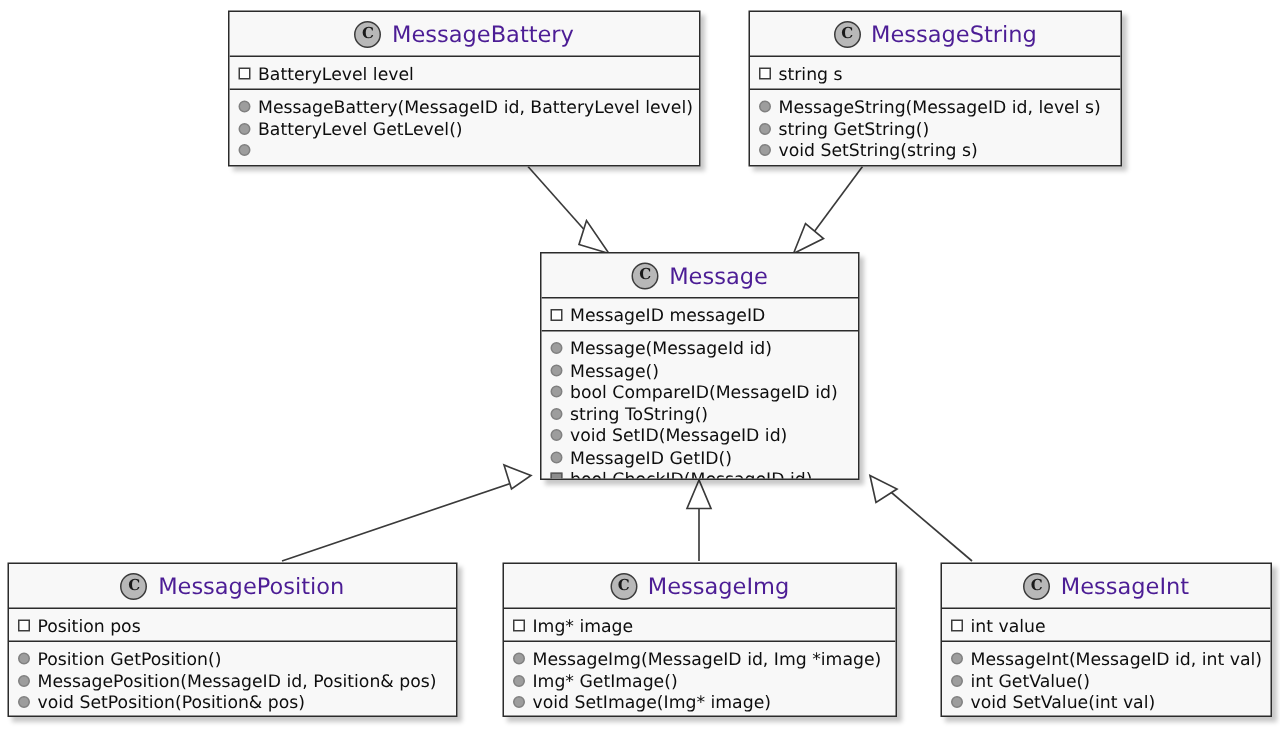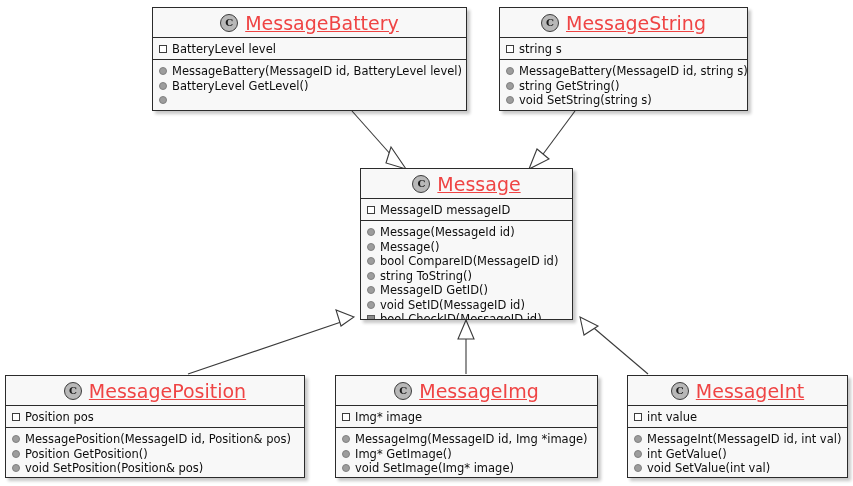--- a/index.html
+++ b/index.html
@@ -51,24 +51,23 @@
     align-items: center;
     justify-content: center;
     font-size: 10px;
     font-weight: bold;
     color: #1a1a1a;
     line-height: 1;
     flex: 0 0 auto;
     font-family: "DejaVu Serif", serif;
   }
   .class-title {
-    font-size: 19px;
-    color: #ef4444;
+    font-size: 15px;
+    color: #4c1d95;
     white-space: nowrap;
-    text-decoration: underline;
   }
   .uml-fields {
     box-sizing: border-box;
     border-bottom: 1px solid #2b2b2b;
     padding: 4px 6px 4px 6px;
   }
   .uml-methods {
     box-sizing: border-box;
     padding: 4px 6px 4px 6px;
     text-align: right;
@@ -172,21 +171,21 @@
     </div>
     <div class="uml-fields" style="height:22px;">
       <div class="member-row">
         <span class="marker marker-field-square"></span>
         <span class="member-text">string s</span>
       </div>
     </div>
     <div class="uml-methods">
       <div class="member-row">
         <span class="marker marker-public-circle"></span>
-        <span class="member-text">MessageBattery(MessageID id, string s)</span>
+        <span class="member-text">MessageString(MessageID id, level s)</span>
       </div>
       <div class="member-row">
         <span class="marker marker-public-circle"></span>
         <span class="member-text">string GetString()</span>
       </div>
       <div class="member-row">
         <span class="marker marker-public-circle"></span>
         <span class="member-text">void SetString(string s)</span>
       </div>
     </div>
@@ -215,25 +214,25 @@
       <div class="member-row">
         <span class="marker marker-public-circle"></span>
         <span class="member-text">bool CompareID(MessageID id)</span>
       </div>
       <div class="member-row">
         <span class="marker marker-public-circle"></span>
         <span class="member-text">string ToString()</span>
       </div>
       <div class="member-row">
         <span class="marker marker-public-circle"></span>
+        <span class="member-text">void SetID(MessageID id)</span>
+      </div>
+      <div class="member-row">
+        <span class="marker marker-public-circle"></span>
         <span class="member-text">MessageID GetID()</span>
-      </div>
-      <div class="member-row">
-        <span class="marker marker-public-circle"></span>
-        <span class="member-text">void SetID(MessageID id)</span>
       </div>
       <div class="member-row">
         <span class="marker marker-private-square"></span>
         <span class="member-text">bool CheckID(MessageID id)</span>
       </div>
     </div>
   </div>
 
   <div class="uml-class" style="left:5px;top:375px;width:300px;height:103px;">
     <div class="uml-header">
@@ -242,28 +241,28 @@
     </div>
     <div class="uml-fields" style="height:22px;">
       <div class="member-row">
         <span class="marker marker-field-square"></span>
         <span class="member-text">Position pos</span>
       </div>
     </div>
     <div class="uml-methods">
       <div class="member-row">
         <span class="marker marker-public-circle"></span>
+        <span class="member-text">Position GetPosition()</span>
+      </div>
+      <div class="member-row">
+        <span class="marker marker-public-circle"></span>
         <span class="member-text">MessagePosition(MessageID id, Position&amp; pos)</span>
       </div>
       <div class="member-row">
         <span class="marker marker-public-circle"></span>
-        <span class="member-text">Position GetPosition()</span>
-      </div>
-      <div class="member-row">
-        <span class="marker marker-public-circle"></span>
         <span class="member-text">void SetPosition(Position&amp; pos)</span>
       </div>
     </div>
   </div>
 
   <div class="uml-class" style="left:335px;top:375px;width:263px;height:103px;">
     <div class="uml-header">
       <span class="class-icon">C</span>
       <span class="class-title">MessageImg</span>
     </div>

